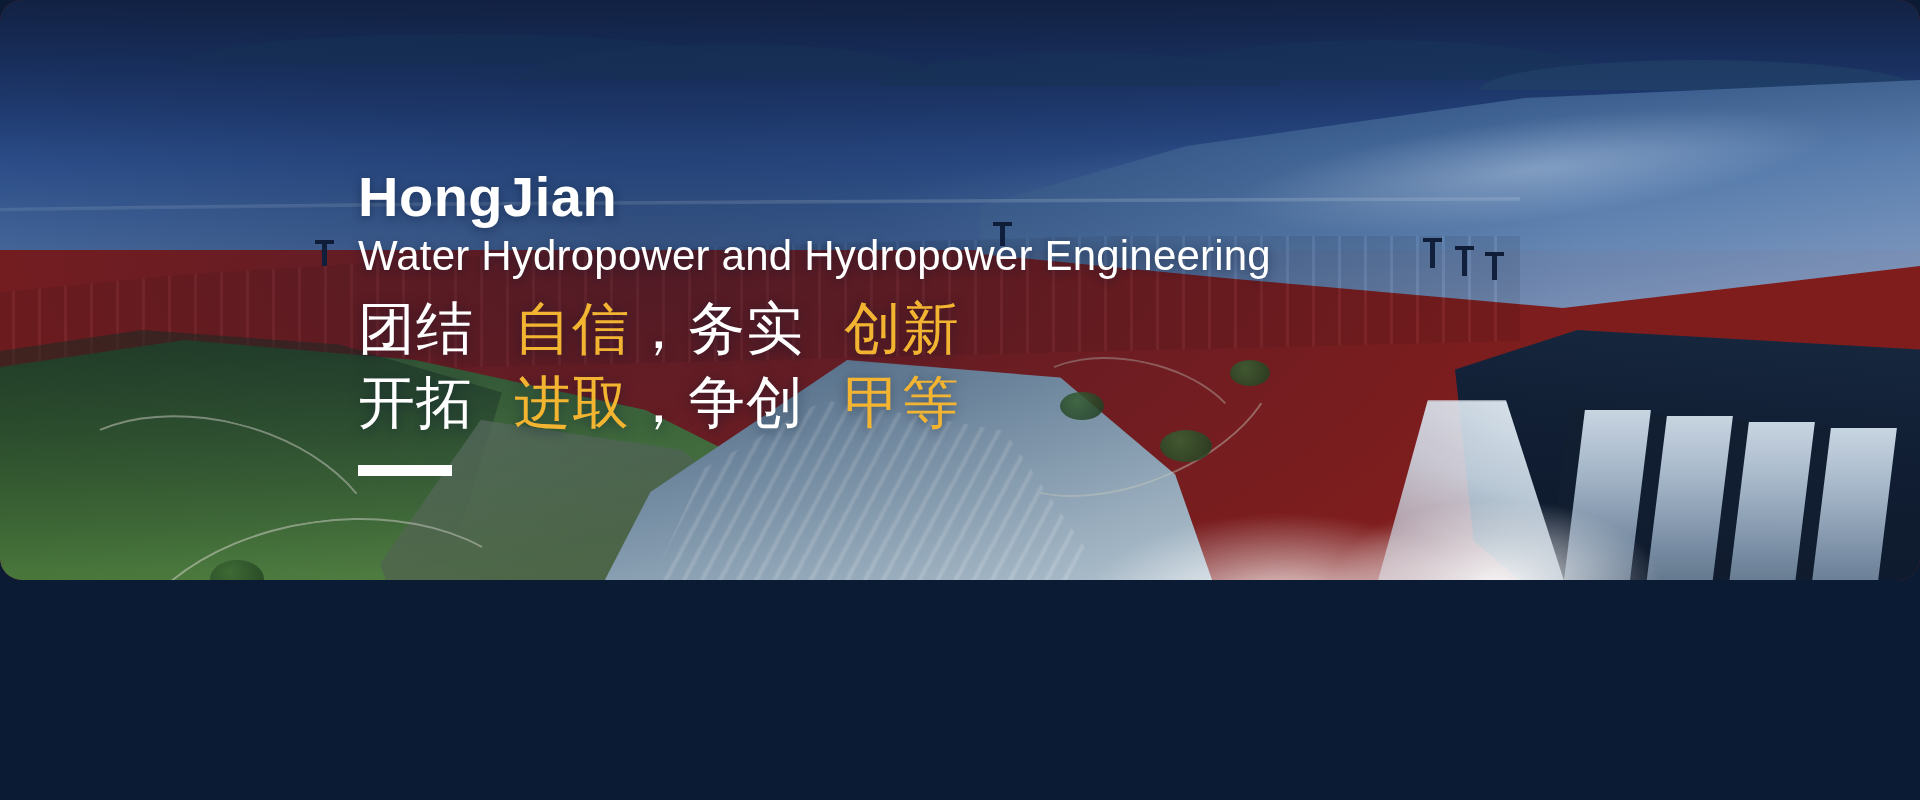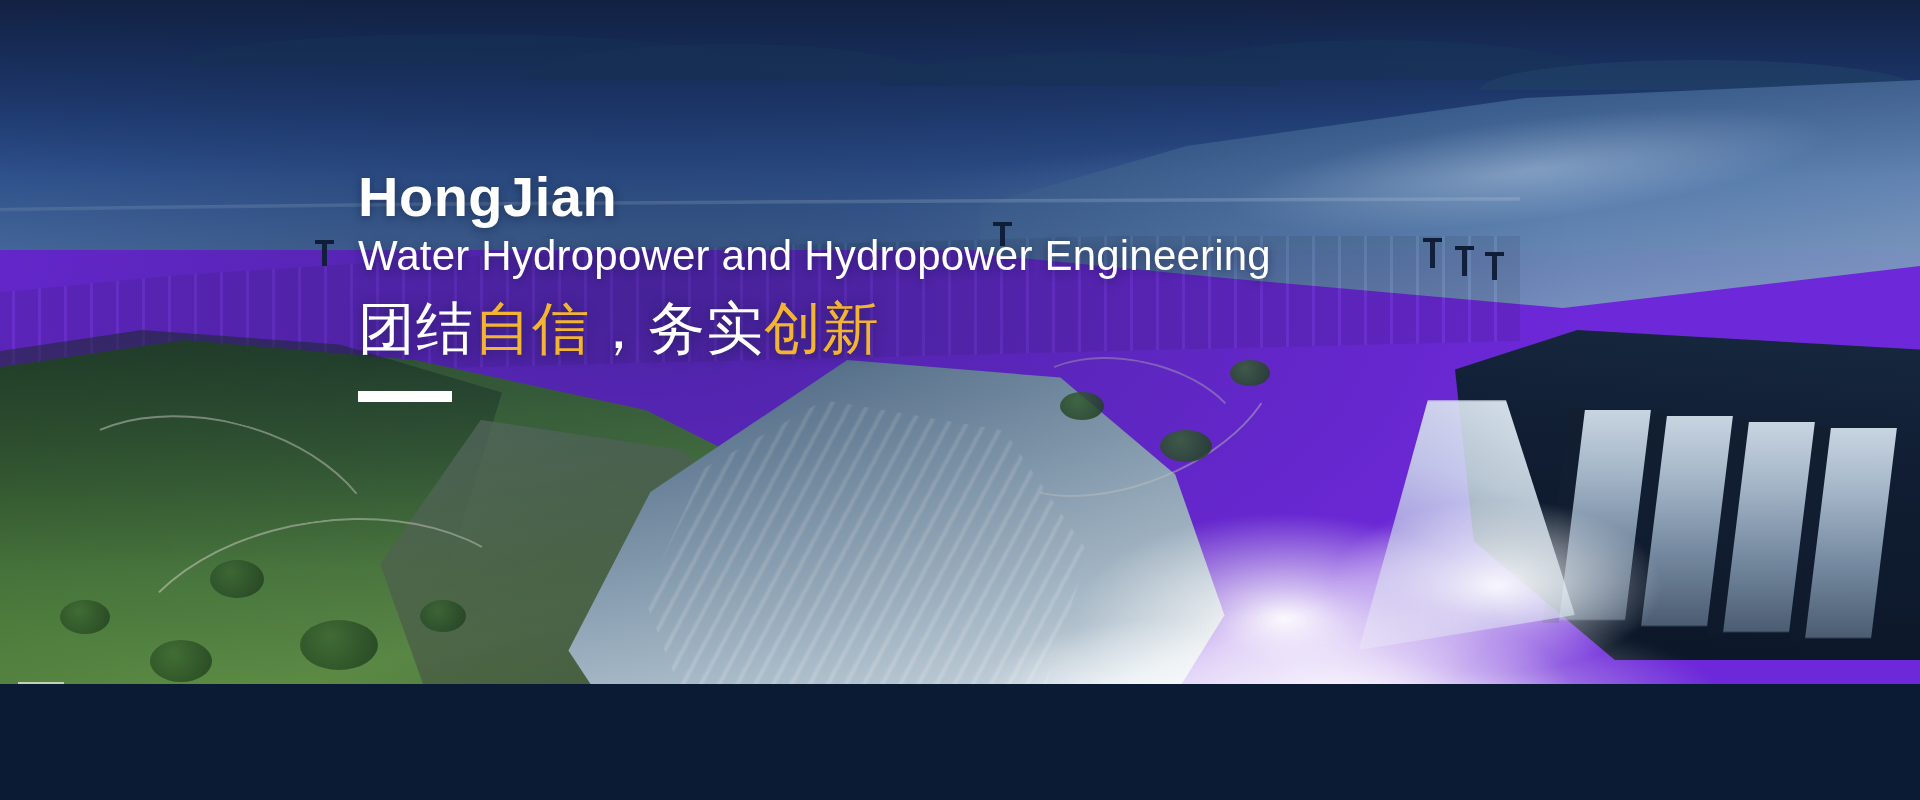--- a/index.html
+++ b/index.html
@@ -8,23 +8,24 @@
     padding: 0;
     background: #0b1b33;
   }
   body {
     font-family: "Liberation Sans", "DejaVu Sans", sans-serif;
   }
 
   .stage {
     position: relative;
     width: 1920px;
-    height: 684px;
+    height: 580px;
     overflow: hidden;
-    background: #6d28d9;
+    background: #7f1d1d;
+    border-radius: 22px;
   }
 
   
   .photo {
     position: absolute;
     inset: 0;
     overflow: hidden;
   }
 
   
@@ -320,21 +321,21 @@
     font-size: 57px;
     font-weight: 400;
     color: #ffffff;
     line-height: 1.30;
     letter-spacing: 1px;
     margin: 0;
     white-space: nowrap;
     text-shadow: 0 2px 12px rgba(8,22,48,.50);
     font-family: "DejaVu Sans", "Liberation Sans", sans-serif;
   }
-  .slogan .gold { color: #f2b431; }
+  .slogan .gold { color: #f2b431; margin-left: 40px; }
   .rule {
     margin-top: 26px;
     width: 94px;
     height: 11px;
     background: #ffffff;
   }
 </style>
 </head>
 <body>
 
@@ -412,17 +413,18 @@
   </div>
 
   <div class="hero-copy">
 
     <h1 class="brand">HongJian</h1>
 
     <p class="tagline-en">Water Hydropower and Hydropower Engineering</p>
 
     <p class="slogan"><span>团结</span><span class="gold">自信</span><span>，</span><span>务实</span><span class="gold">创新</span></p>
 
+    <p class="slogan"><span>开拓</span><span class="gold">进取</span><span>，</span><span>争创</span><span class="gold">甲等</span></p>
 
     <div class="rule"></div>
   </div>
 
 </div>
 
 </body></html>

